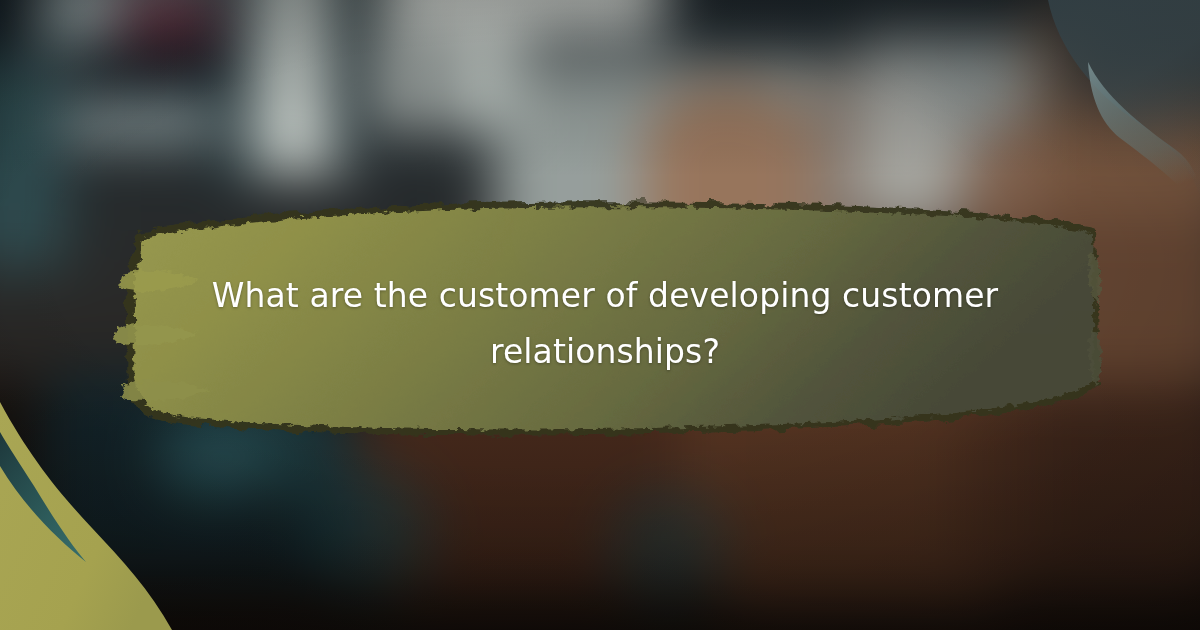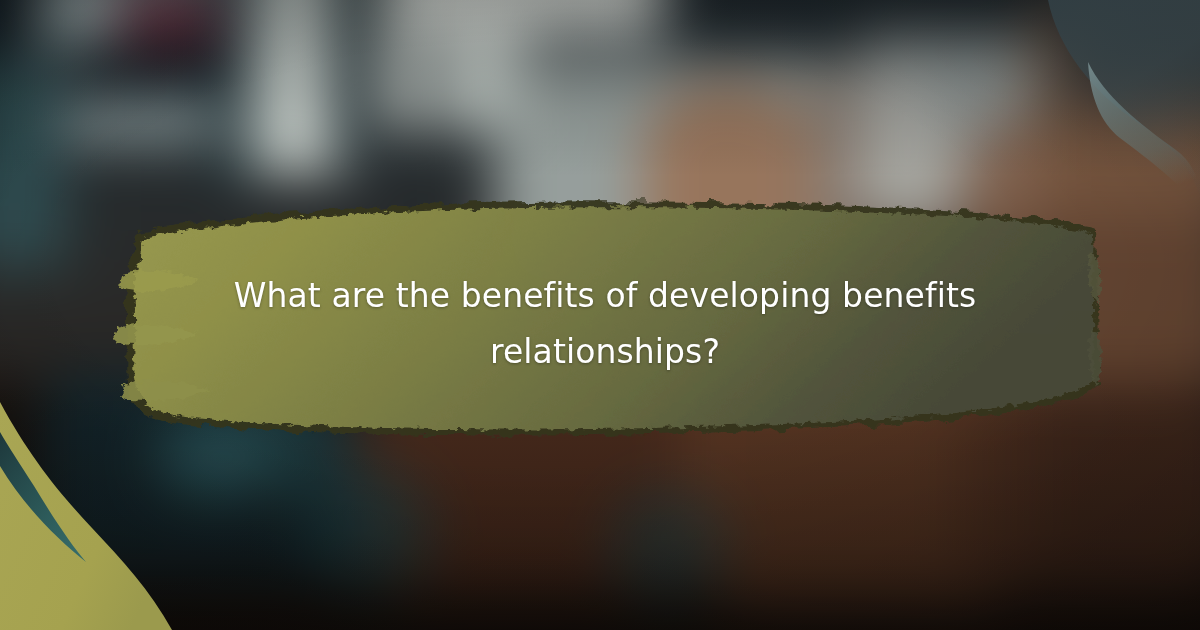--- a/index.html
+++ b/index.html
@@ -241,15 +241,15 @@
         <path d="M 20 196 C 44 190, 78 192, 104 202 C 76 214, 44 216, 18 210 Z" fill="#8e904b"></path>
       </g>
 
       <g filter="url(#fRough2)" opacity="0.85">
         <path d="M 986 64 C 998 72, 1000 96, 994 118 C 986 104, 982 84, 986 64 Z" fill="#55573e"></path>
         <path d="M 988 140 C 1000 150, 1000 176, 992 198 C 984 180, 982 158, 988 140 Z" fill="#4d4f3b"></path>
       </g>
     </svg>
   </div>
 
-  <div class="headline">What are the benefits of developing benefits relationships?</div>
+  <div class="headline">What are the customer of developing customer relationships?</div>
 
 </div>
 
 </body></html>

